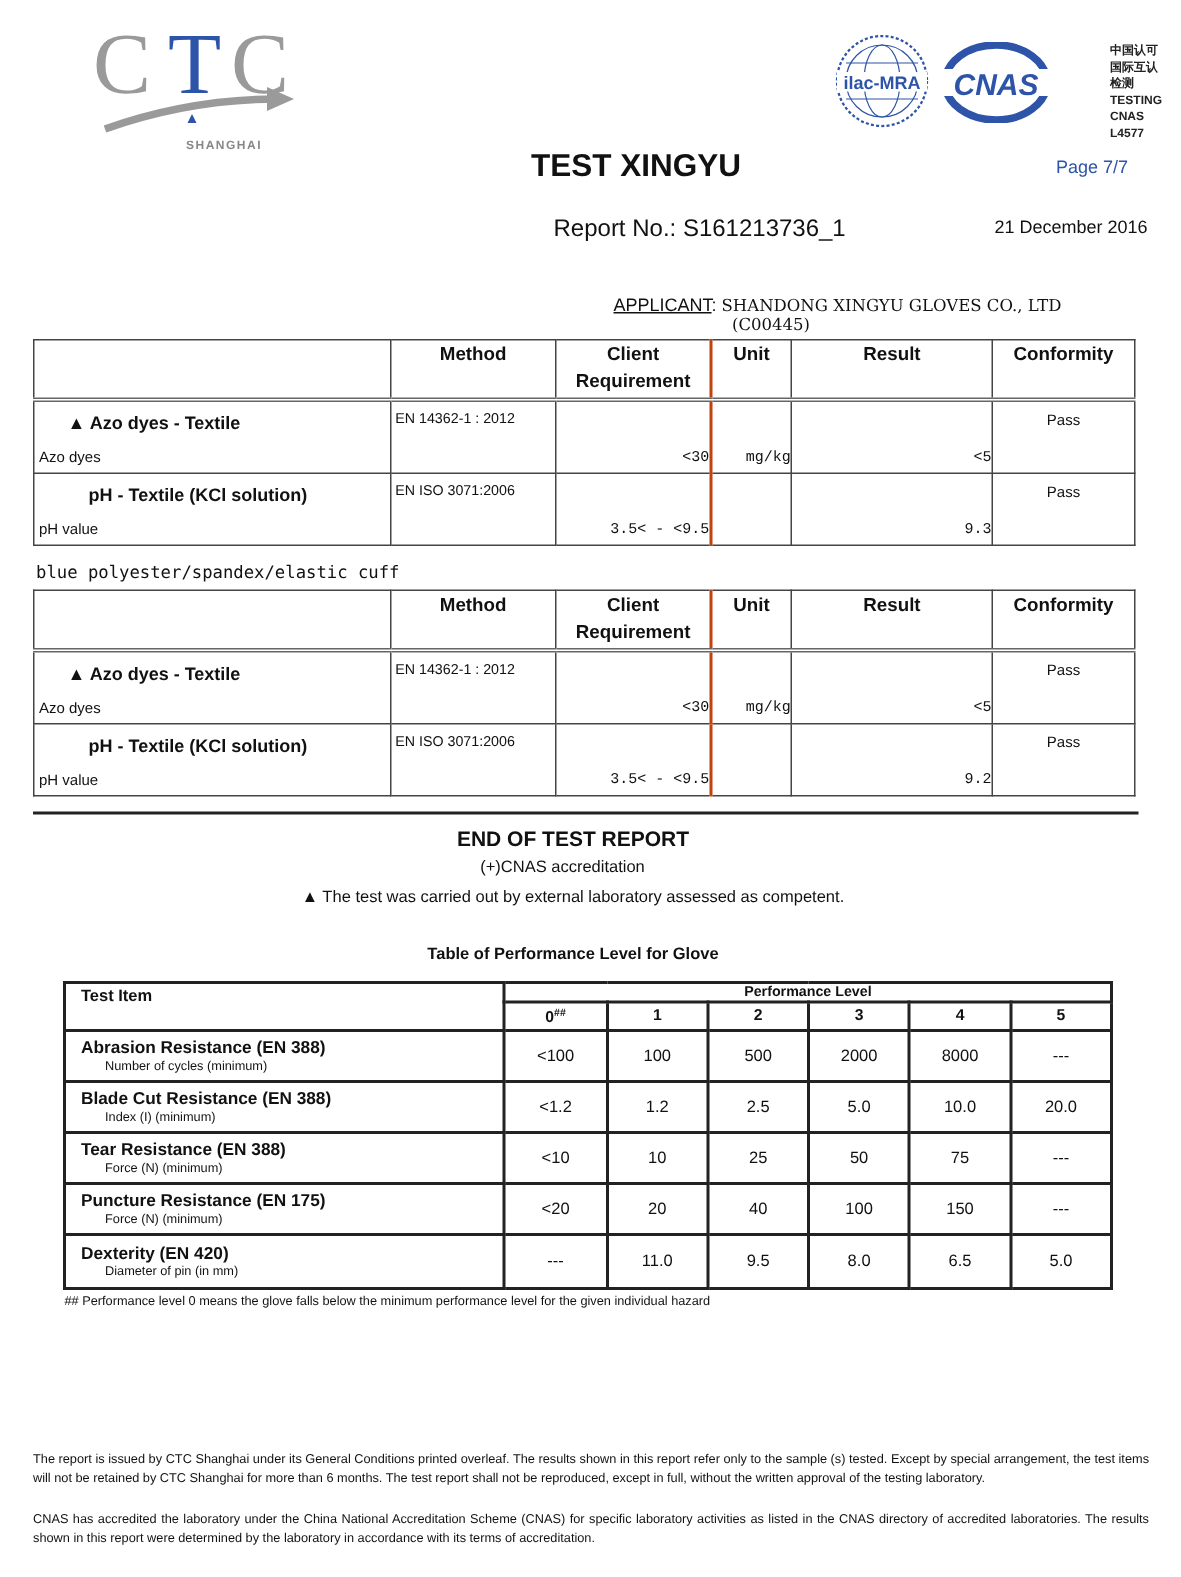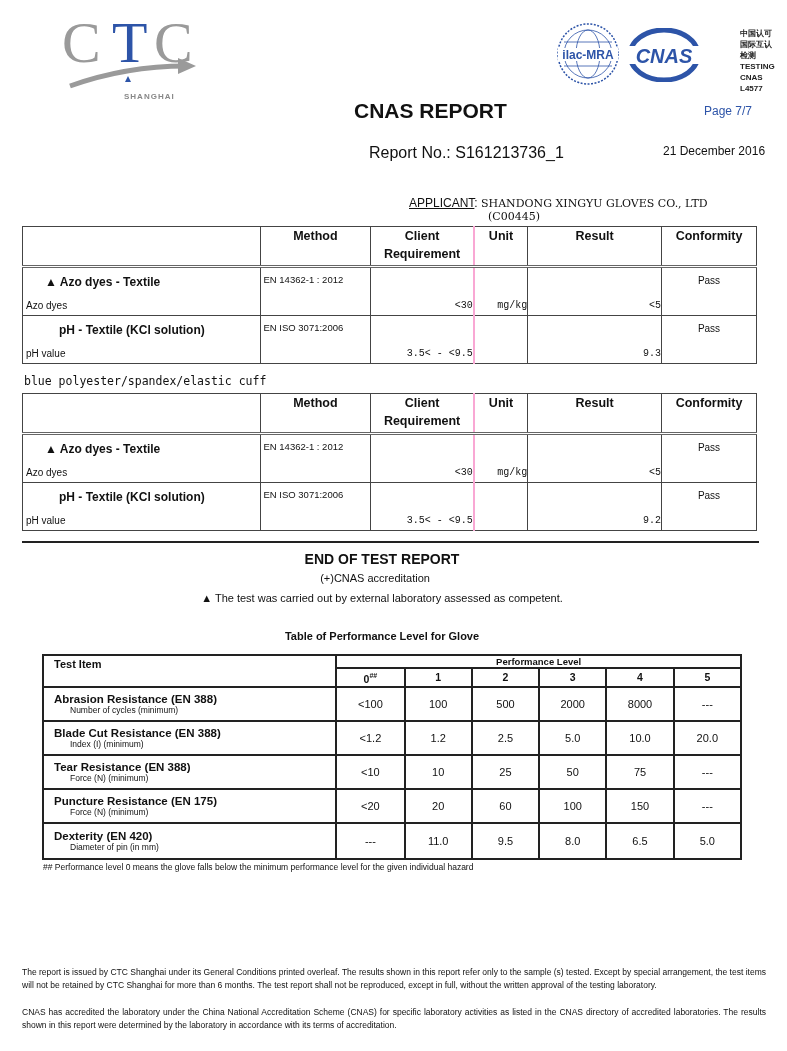--- a/index.html
+++ b/index.html
@@ -26,21 +26,21 @@
   #applicant .lbl { text-decoration: underline; font-family: "Liberation Sans", sans-serif; }
   #applicant .val { font-family: "DejaVu Serif", "Liberation Serif", serif; font-size: 11px; }
   #applicant-2 { left: 488px; top: 210px; font-family: "DejaVu Serif", "Liberation Serif", serif; font-size: 11px; }
 
   
   table.res { position: absolute; left: 22px; width: 735px; border-collapse: collapse; font-size: 10px; }
   table.res td, table.res th { border: 1px solid #444; padding: 0; vertical-align: top; }
   table.res th { font-size: 12.5px; font-weight: bold; text-align: center; height: 38px; line-height: 18px; border-bottom: 3px double #666; }
   table.res col.c1 { width: 238px; } table.res col.c2 { width: 111px; } table.res col.c3 { width: 103px; }
   table.res col.c4 { width: 54px; } table.res col.c5 { width: 134px; } table.res col.c6 { width: 95px; }
-  table.res td.unitcol, table.res th.unitcol { border-left: 2px solid #f9a8d4; margin-top: 30px; }
+  table.res td.unitcol, table.res th.unitcol { border-left: 2px solid #c2410c; margin-top: 30px; }
   .cell { position: relative; height: 47px; }
   .item-title { position: absolute; left: 22px; top: 7px; font-size: 12px; font-weight: bold; }
   .item-title.ph { left: 36px; }
   .sub-name { position: absolute; left: 3px; bottom: 4px; font-size: 10px; }
   .method { position: absolute; left: 3px; top: 6px; font-size: 9.5px; }
   .bottom-c { position: absolute; left: 0; right: 0; bottom: 4px; text-align: right; font-size: 10px; font-family: Liberation Mono, monospace; }
   .top-c { position: absolute; left: 0; right: 0; top: 7px; text-align: center; font-size: 10px; }
 
   #sample-label { left: 24px; top: 374px; font-family: "DejaVu Sans Mono", "Liberation Mono", monospace; font-size: 11.5px; }
 
@@ -103,21 +103,21 @@
 
 <div id="cnas-text" class="abs">
   <div>中国认可</div>
   <div>国际互认</div>
   <div>检测</div>
   <div>TESTING</div>
   <div>CNAS L4577</div>
 </div>
 
 <div id="page-num" class="abs">Page 7/7</div>
-<div id="doc-title" class="abs">CNAS REPORT</div>
+<div id="doc-title" class="abs">TEST XINGYU</div>
 <div id="report-no" class="abs">Report No.: S161213736_1</div>
 <div id="report-date" class="abs">21 December 2016</div>
 
 <div id="applicant" class="abs">
   <span class="lbl">APPLICANT</span><span>:</span>
   <span class="val">SHANDONG XINGYU GLOVES CO., LTD</span>
 </div>
 <div id="applicant-2" class="abs">(C00445)</div>
 
 <table class="res" style="top:226px">
@@ -361,21 +361,21 @@
     <td>75</td>
     <td>---</td>
   </tr>
   <tr class="prow">
     <td>
           <span class="pi-name">Puncture Resistance (EN 175)</span>
           <span class="pi-sub">Force (N) (minimum)</span>
         </td>
     <td>&lt;20</td>
     <td>20</td>
-    <td>60</td>
+    <td>40</td>
     <td>100</td>
     <td>150</td>
     <td>---</td>
   </tr>
   <tr class="prow">
     <td style="height:34px">
           <span class="pi-name">Dexterity (EN 420)</span>
           <span class="pi-sub">Diameter of pin (in mm)</span>
         </td>
     <td>---</td>

